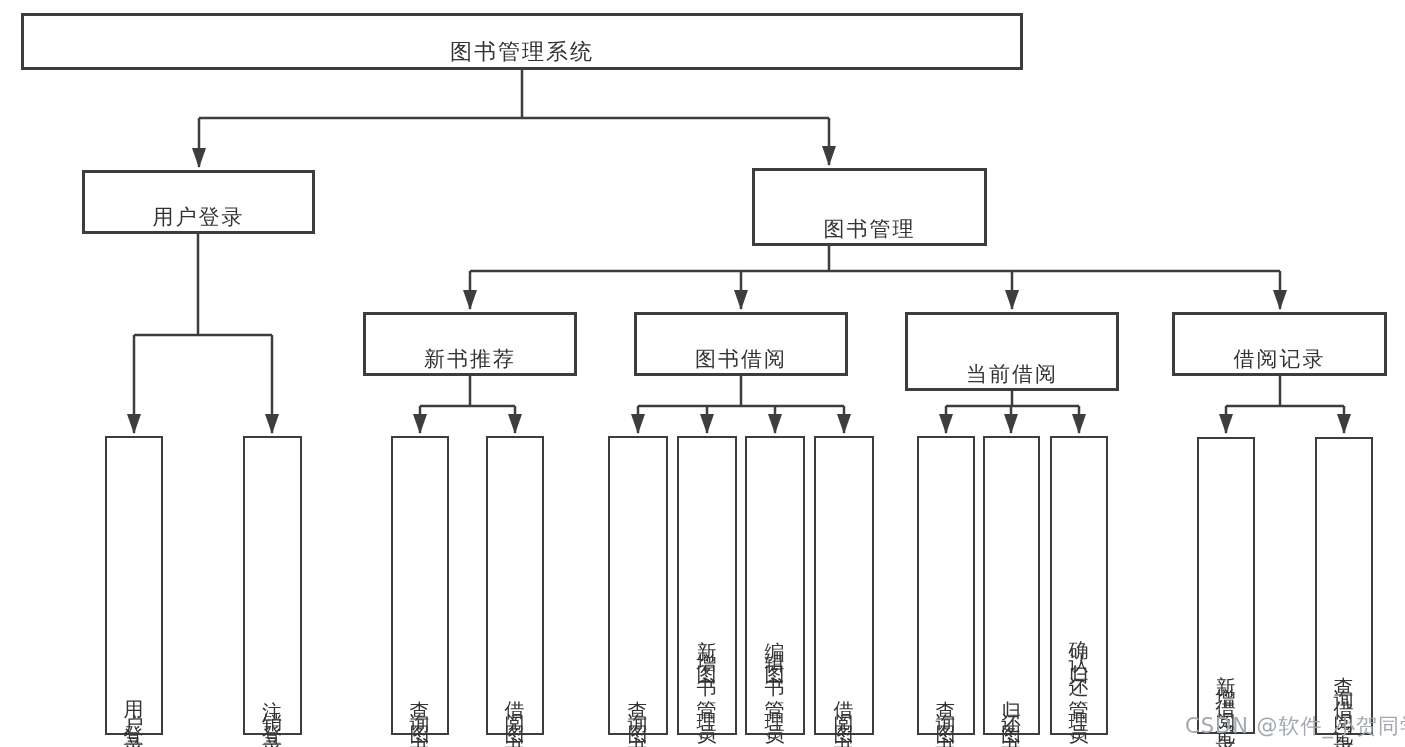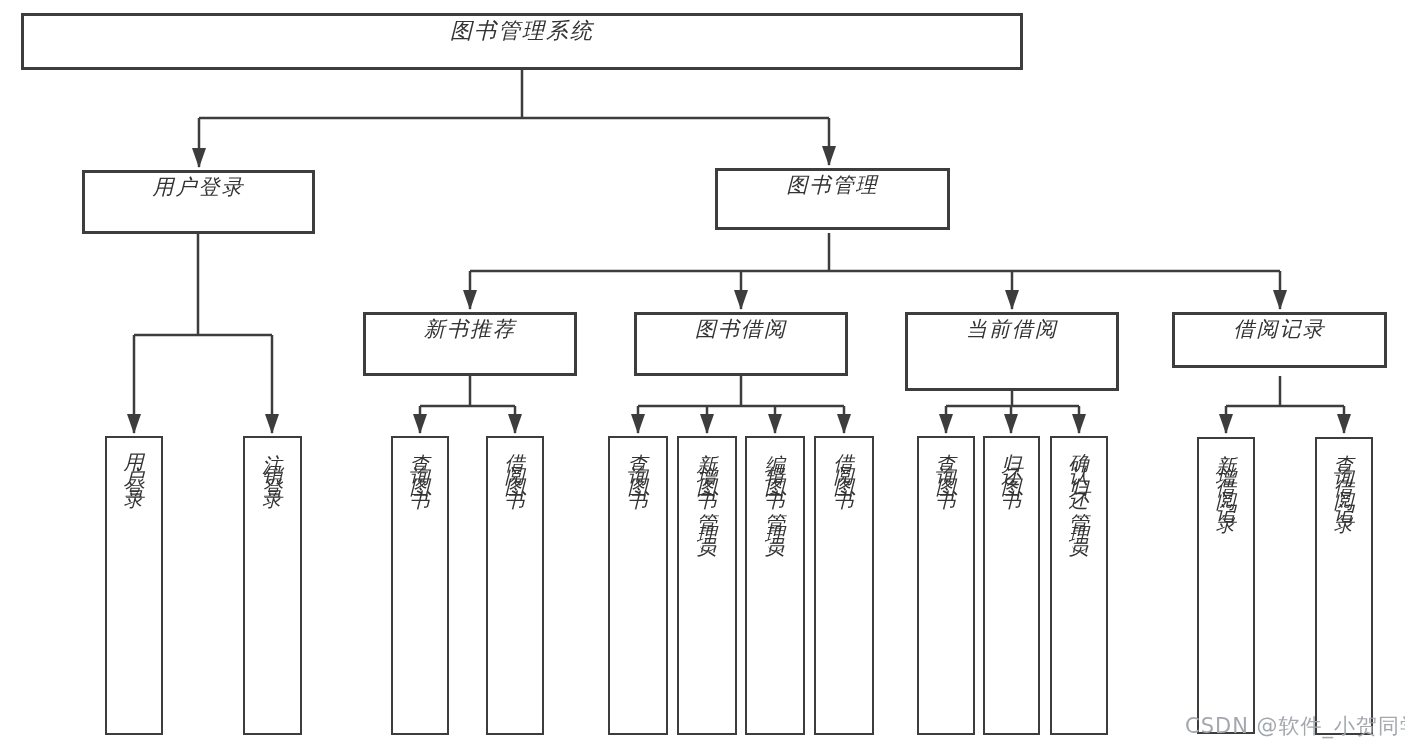--- a/index.html
+++ b/index.html
@@ -10,24 +10,23 @@
     overflow:hidden;
     font-family:"DejaVu Sans","Liberation Sans",sans-serif;
   }
   .connectors{position:absolute;left:0;top:0;z-index:1;}
   .ln{stroke:#3d3d3d;stroke-width:2.5;fill:none;}
   .node{
     position:absolute;
     box-sizing:border-box;
     background:#ffffff;
     border:3px solid #3d3d3d;
-    display:flex;align-items:flex-start;justify-content:center;
+    display:flex;align-items:flex-end;justify-content:center;
     color:#333333;
     z-index:2;
-    font-style:italic;
   }
   .hlabel{
     font-size:21px;
     letter-spacing:2px;
     white-space:nowrap;
   }
   .root .hlabel{font-size:22px;}
   .leaf{border-width:2.5px;}
   .vlabel{
     writing-mode:vertical-rl;
@@ -86,34 +85,34 @@
     <line class="ln" x1="1344" y1="406" x2="1344" y2="433" marker-end="url(#arrow)"></line>
   </svg>
 
   <div class="node root" style="left:21px;top:13px;width:1002px;height:57px">
     <span class="hlabel">图书管理系统</span>
   </div>
 
   <div class="node" style="left:82px;top:170px;width:233px;height:64px">
     <span class="hlabel">用户登录</span>
   </div>
-  <div class="node" style="left:715px;top:168px;width:235px;height:62px">
+  <div class="node" style="left:752px;top:168px;width:235px;height:78px">
     <span class="hlabel">图书管理</span>
   </div>
 
   <div class="node" style="left:634px;top:312px;width:214px;height:64px">
     <span class="hlabel">图书借阅</span>
   </div>
   <div class="node" style="left:363px;top:312px;width:214px;height:64px">
     <span class="hlabel">新书推荐</span>
   </div>
   <div class="node" style="left:905px;top:312px;width:214px;height:79px">
     <span class="hlabel">当前借阅</span>
   </div>
-  <div class="node" style="left:1172px;top:312px;width:215px;height:56px">
+  <div class="node" style="left:1172px;top:312px;width:215px;height:64px">
     <span class="hlabel">借阅记录</span>
   </div>
 
   <div class="node leaf" style="left:105px;top:436px;width:58px;height:299px">
     <span class="vlabel">用户登录</span>
   </div>
   <div class="node leaf" style="left:243px;top:436px;width:59px;height:299px">
     <span class="vlabel">注销登录</span>
   </div>
 

